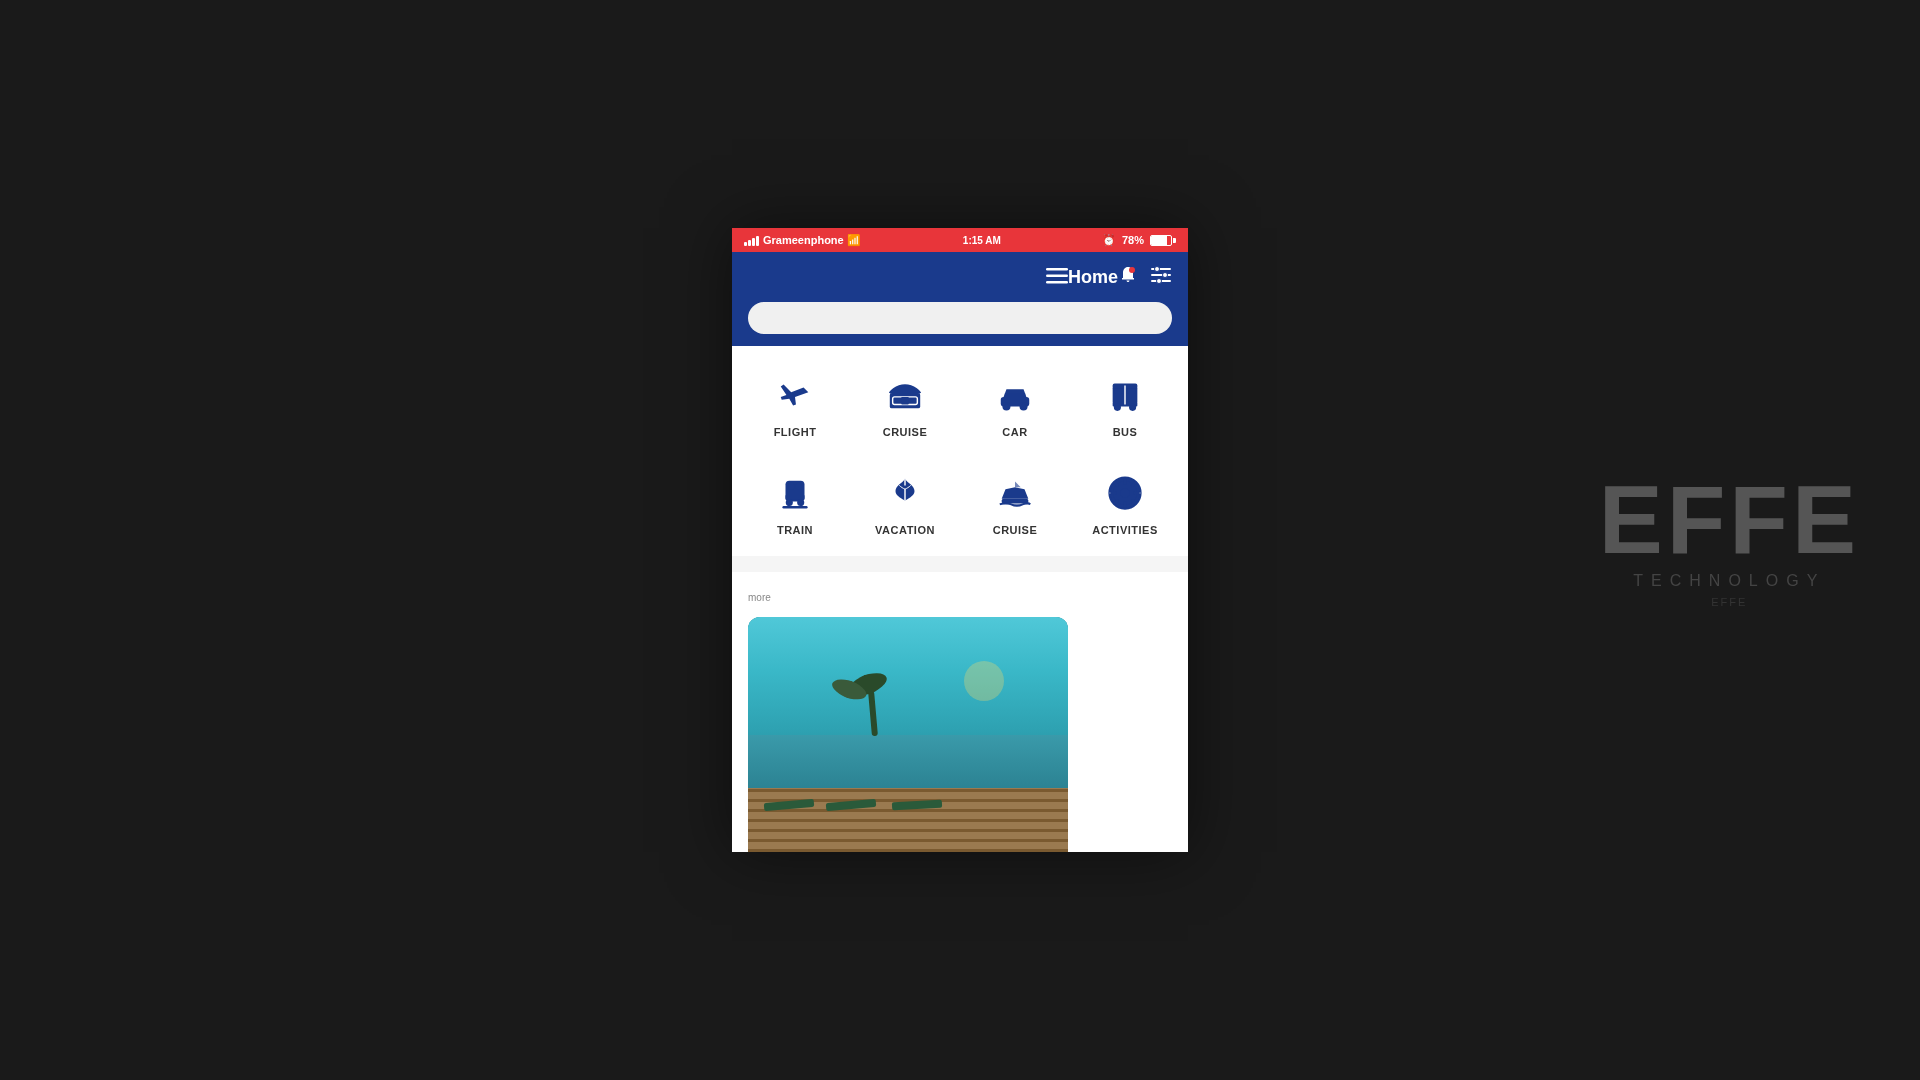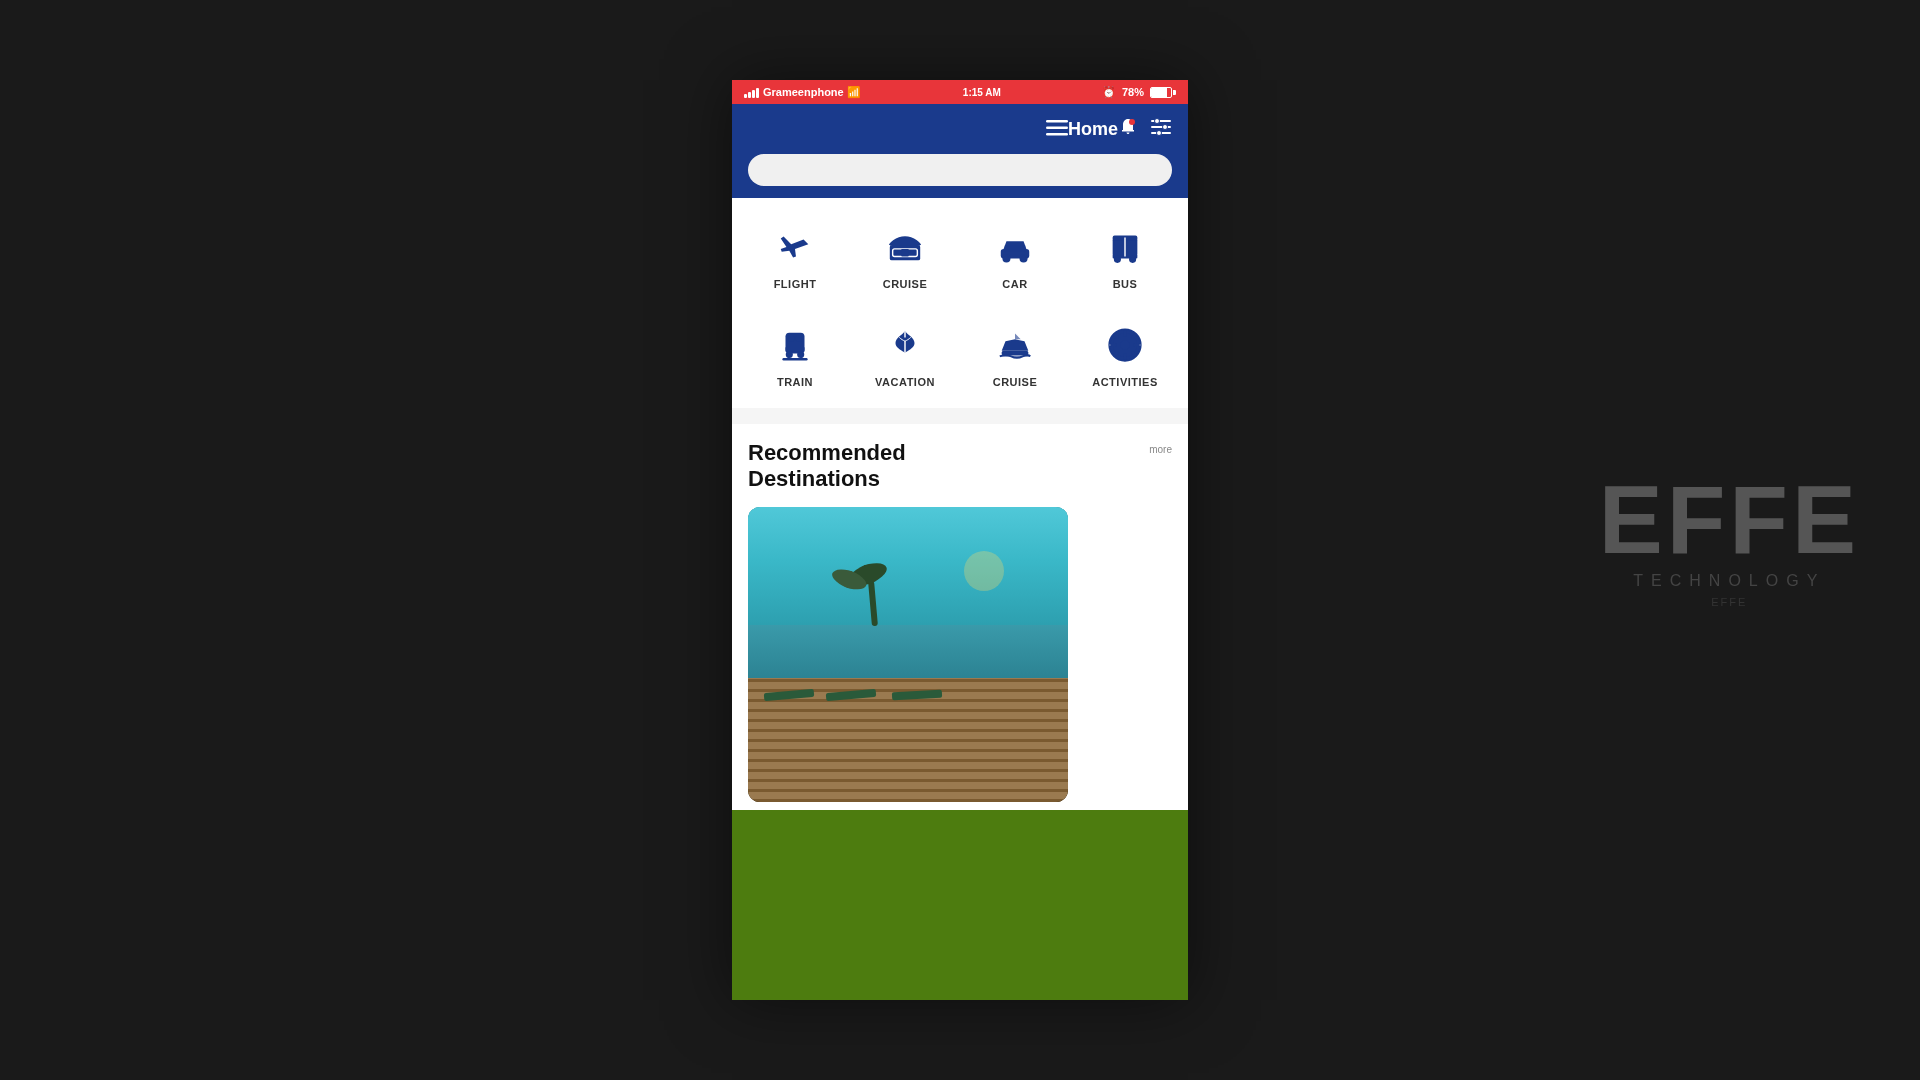--- a/index.html
+++ b/index.html
@@ -41,22 +41,22 @@
     .effe-watermark .effe-small {
       font-size: 11px;
       color: #333;
       margin-top: 6px;
       letter-spacing: 2px;
     }
 
     
     .phone {
       width: 456px;
-      height: 920px;
-      background: #4d7c0f;
+      height: 624px;
+      background: #fde047;
       border-radius: 0;
       overflow: hidden;
       position: relative;
       box-shadow: 0 0 60px rgba(0,0,0,0.5);
     }
 
     
     .status-bar {
       background: #e8353a;
       height: 24px;
@@ -501,23 +501,20 @@
           </div>
           <span class="category-label">ACTIVITIES</span>
         </div>
       </div>
     </div>
 
     <div class="section-gap"></div>
 
     <div class="recommended-section">
       <div class="recommended-header">
-        <div class="recommended-title">
-          <span>Recommended<br>Destinations</span>
-        </div>
         <span class="more-link">more</span>
       </div>
 
       <div class="destinations-row">
 
         <div class="dest-card">
           <div class="washington-bg">
 
             <div style="position:absolute;top:0;left:0;right:0;height:45%;background:linear-gradient(180deg,#50c8d8 0%,#3ab8c8 40%,#2a9aaa 100%);z-index:1;"></div>
 

